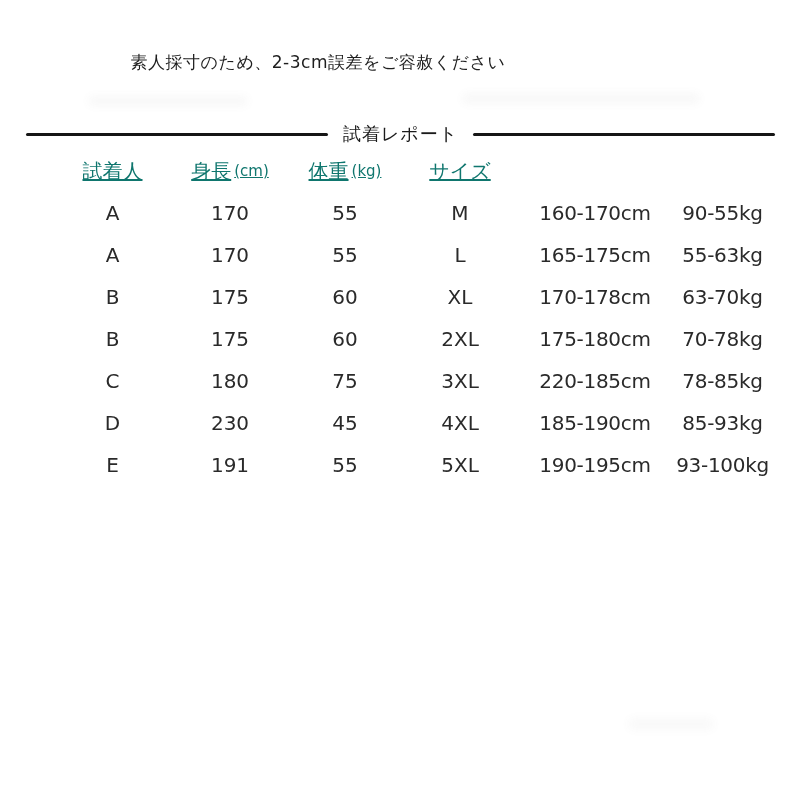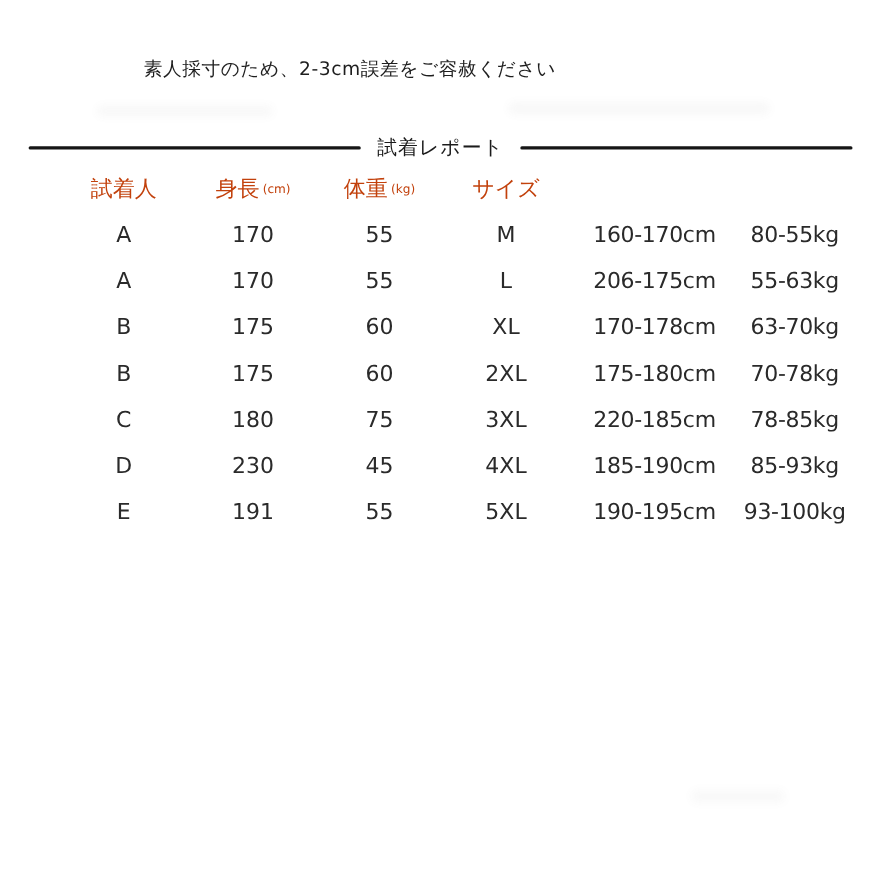--- a/index.html
+++ b/index.html
@@ -83,24 +83,25 @@
     display: flex;
     align-items: center;
     justify-content: center;
     font-size: 20px;
     color: #2a2a2a;
     white-space: nowrap;
   }
   .cell.header {
     font-size: 20px;
     font-weight: 500;
-    color: #c2410c;
+    color: #0f766e;
+    text-decoration: underline;
   }
   .cell.header .unit {
-    font-size: 11px;
+    font-size: 15px;
     margin-left: 3px;
     font-weight: 400;
   }
   .cell.range { letter-spacing: -0.3px; }
 </style>
 </head>
 <body>
 
 <div class="note">素人採寸のため、2-3cm誤差をご容赦ください</div>
 
@@ -130,29 +131,29 @@
     <div class="cell header"></div>
     <div class="cell header"></div>
   </div>
 
   <div class="trow">
     <div class="cell">A</div>
     <div class="cell">170</div>
     <div class="cell">55</div>
     <div class="cell">M</div>
     <div class="cell range">160-170cm</div>
-    <div class="cell range">80-55kg</div>
+    <div class="cell range">90-55kg</div>
   </div>
 
   <div class="trow">
     <div class="cell">A</div>
     <div class="cell">170</div>
     <div class="cell">55</div>
     <div class="cell">L</div>
-    <div class="cell range">206-175cm</div>
+    <div class="cell range">165-175cm</div>
     <div class="cell range">55-63kg</div>
   </div>
 
   <div class="trow">
     <div class="cell">B</div>
     <div class="cell">175</div>
     <div class="cell">60</div>
     <div class="cell">XL</div>
     <div class="cell range">170-178cm</div>
     <div class="cell range">63-70kg</div>

